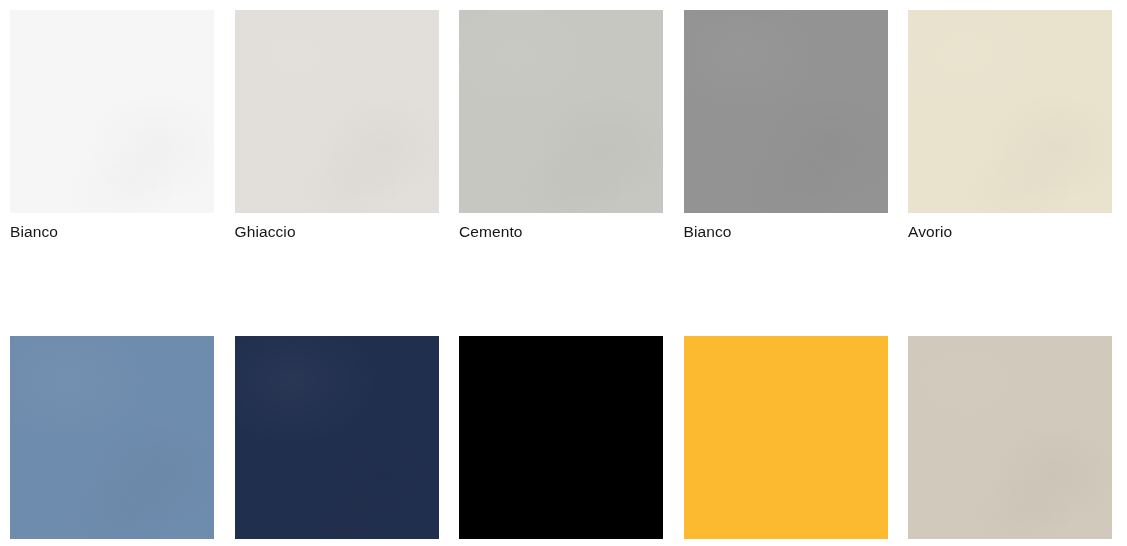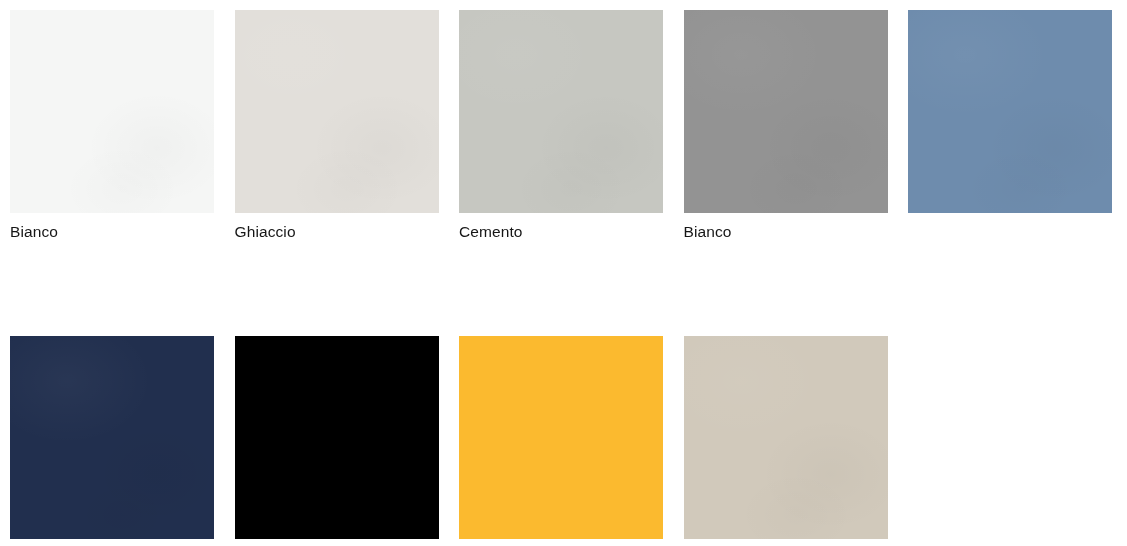--- a/index.html
+++ b/index.html
@@ -89,20 +89,24 @@
       </div>
       <div class="swatch-cell">
         <div class="swatch-chip" style="background-color: rgb(198, 199, 193);"></div>
         <span class="swatch-label">Cemento</span>
       </div>
       <div class="swatch-cell">
         <div class="swatch-chip" style="background-color: rgb(147, 147, 147);"></div>
         <span class="swatch-label">Bianco</span>
       </div>
       <div class="swatch-cell">
+        <div class="swatch-chip" style="background-color: rgb(233, 226, 205);"></div>
+        <span class="swatch-label">Avorio</span>
+      </div>
+      <div class="swatch-cell">
         <div class="swatch-chip" style="background-color: rgb(110, 140, 173);"></div>
       </div>
       <div class="swatch-cell">
         <div class="swatch-chip" style="background-color: rgb(33, 47, 78);"></div>
       </div>
       <div class="swatch-cell">
         <div class="swatch-chip flat" style="background-color: rgb(0, 0, 0);"></div>
       </div>
       <div class="swatch-cell">
         <div class="swatch-chip flat" style="background-color: rgb(251, 186, 47);"></div>

